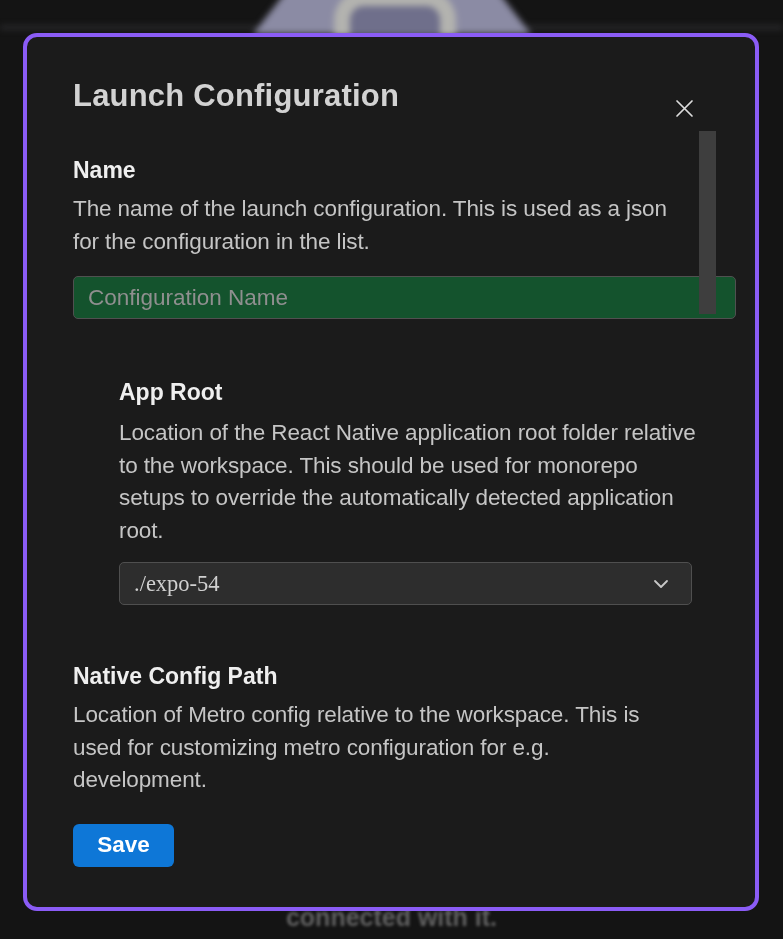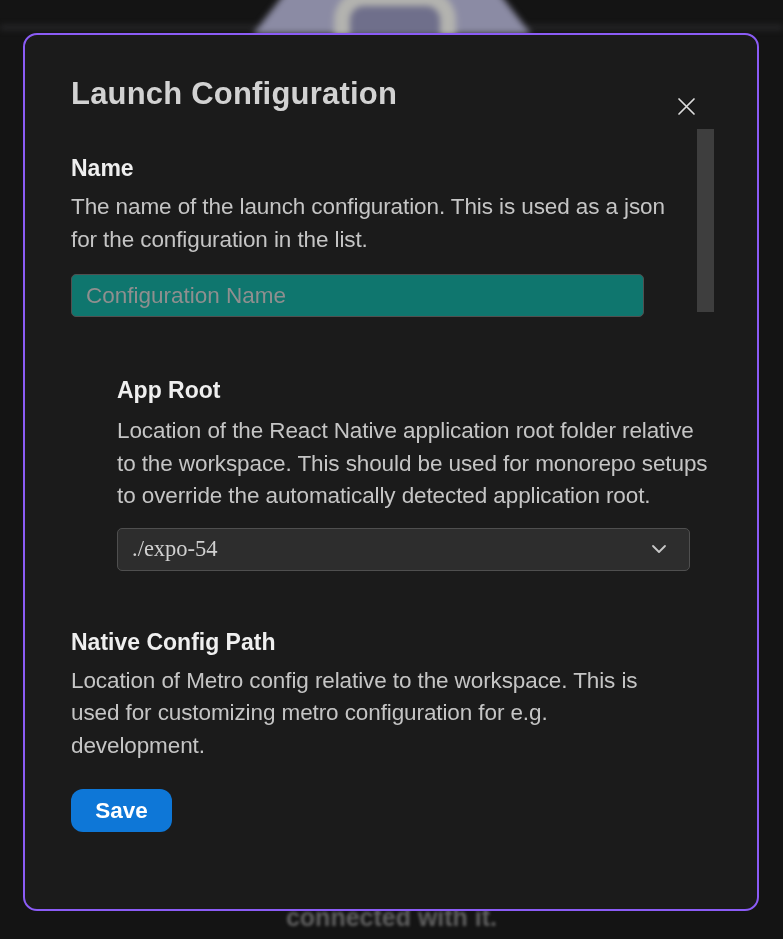--- a/index.html
+++ b/index.html
@@ -38,21 +38,21 @@
     text-align: center;
     color: #606060; font-size: 25px; font-weight: 600;
     filter: blur(1.5px);
   }
 
   
   .modal {
     position: absolute; left: 23px; top: 33px;
     width: 736px; height: 878px;
     background: #1b1b1b;
-    border: 2px solid #8b5cf6;
+    border: 4px solid #8b5cf6;
     border-radius: 14px;
     padding: 40px 46px 0 46px;
     z-index: 5;
   }
 
   .modal-title {
     color: #d2d2d2;
     font-size: 31px;
     font-weight: 600;
     line-height: 38px;
@@ -84,22 +84,22 @@
     margin-top: 8px;
     letter-spacing: -0.1px;
   }
   .sec-name   { margin-top: 40px; }
   .sec-approot{ margin-top: 58px; margin-left: 46px; }
   .sec-metro  { margin-top: 56px; }
 
   .text-input {
     display: block;
     margin-top: 18px;
-    width: 573px; height: 43px;
-    background: #0f766e;
+    width: 663px; height: 43px;
+    background: #14532d;
     border: 1px solid #505050;
     border-radius: 5px;
     padding: 0 14px;
     color: #d0d0d0;
     font-size: 22.5px;
     font-family: "Liberation Sans", sans-serif;
     outline: none;
   }
   .text-input::placeholder { color: #8f8f8f; opacity: 1; }
 
@@ -131,21 +131,21 @@
   }
   .edit-link {
     color: #3f96f2;
     font-size: 22.5px;
     text-decoration: none;
     cursor: pointer;
   }
   .save-btn {
     width: 101px; height: 43px;
     background: #0e77d7;
-    border: none; border-radius: 12px;
+    border: none; border-radius: 6px;
     color: #ffffff;
     font-size: 22.5px;
     font-weight: 600;
     font-family: "Liberation Sans", sans-serif;
     cursor: pointer;
   }
 
   
   .scroll-thumb {
     position: absolute;

